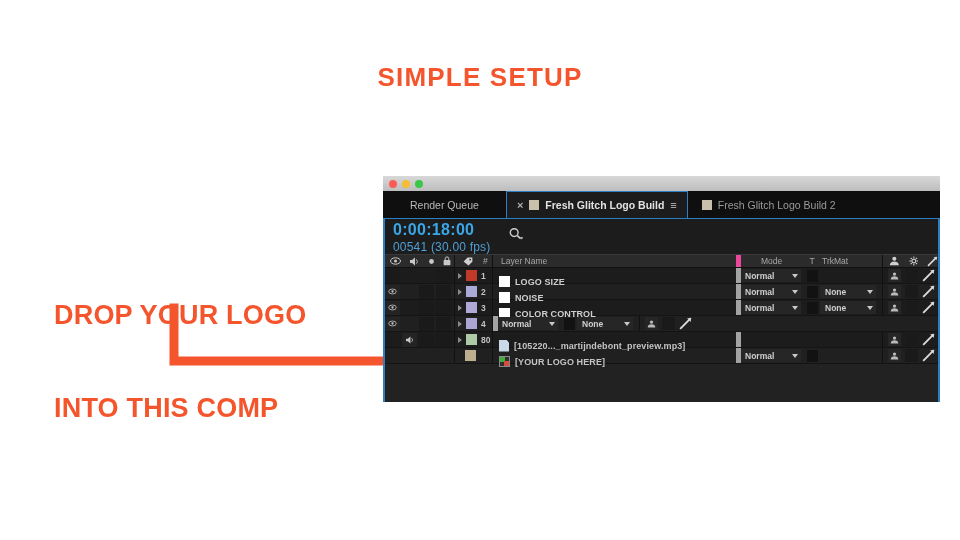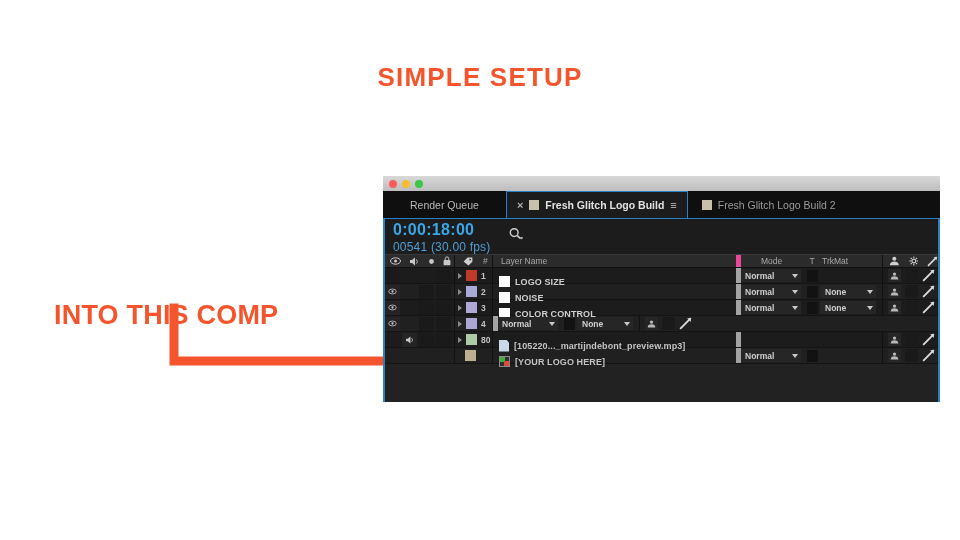--- a/index.html
+++ b/index.html
@@ -178,20 +178,21 @@
   .rows-pad { height: 42px; background: #222222; }
 </style>
 </head>
 <body>
 
 <div id="stage">
 
   <div class="slide-title">SIMPLE SETUP</div>
 
   <div class="callout">
+    <div>DROP YOUR LOGO</div>
     <div>INTO THIS COMP</div>
   </div>
 
   <svg class="arrow-svg" width="350" height="75" viewBox="0 0 350 75">
     <path d="M 14 8 L 14 61 L 345 61" fill="none" stroke="#f4552c" stroke-width="9" stroke-linecap="square" stroke-linejoin="miter"></path>
   </svg>
 
   <div class="ae-window">
 
     <div class="titlebar">

